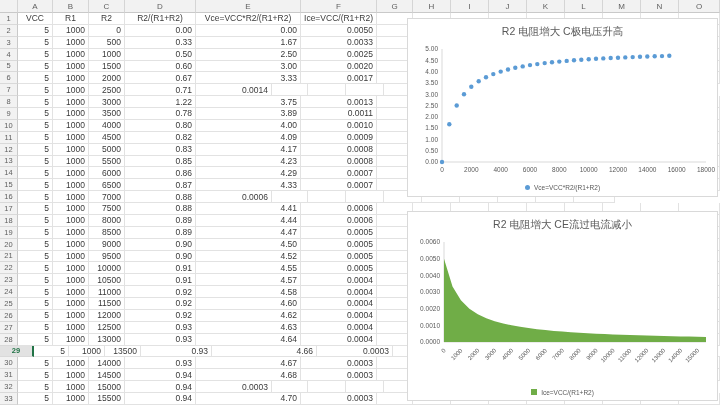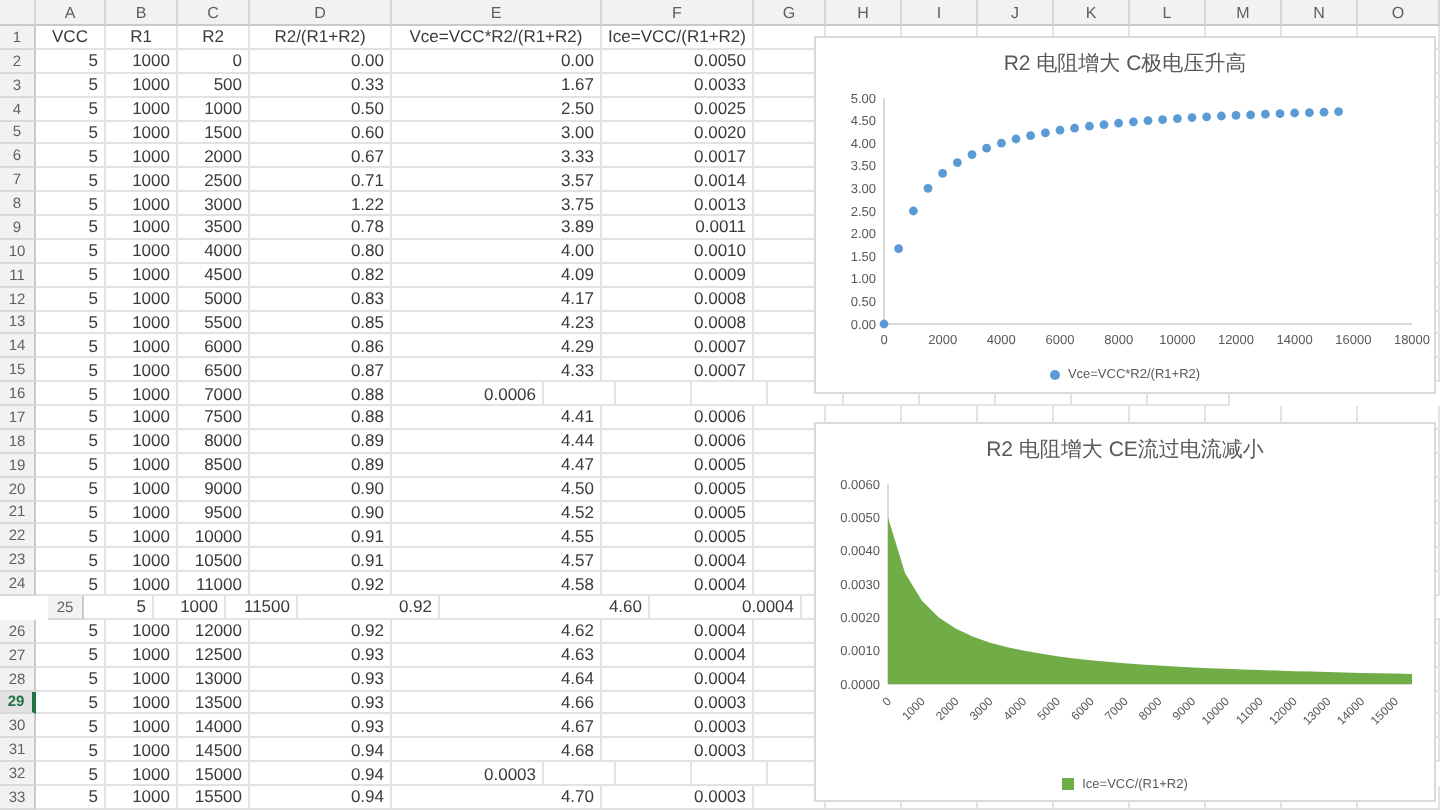--- a/index.html
+++ b/index.html
@@ -179,21 +179,20 @@
         <div class="cell" style="width: 38px;"></div>
         <div class="cell" style="width: 38px;"></div>
         <div class="cell" style="width: 41px;"></div>
       </div>
       <div class="row" style="height: 11.8788px;">
         <div class="rowhdr" style="width: 18px;">7</div>
         <div class="cell" style="width: 35px;">5</div>
         <div class="cell" style="width: 36px;">1000</div>
         <div class="cell" style="width: 36px;">2500</div>
         <div class="cell" style="width: 71px;">0.71</div>
-        <div class="cell" style="width: 105px;">3.57</div>
         <div class="cell" style="width: 76px;">0.0014</div>
         <div class="cell" style="width: 36px;"></div>
         <div class="cell" style="width: 38px;"></div>
         <div class="cell" style="width: 38px;"></div>
         <div class="cell" style="width: 38px;"></div>
         <div class="cell" style="width: 38px;"></div>
         <div class="cell" style="width: 38px;"></div>
         <div class="cell" style="width: 38px;"></div>
         <div class="cell" style="width: 38px;"></div>
         <div class="cell" style="width: 41px;"></div>
@@ -497,21 +496,21 @@
         <div class="cell" style="width: 38px;"></div>
         <div class="cell" style="width: 38px;"></div>
         <div class="cell" style="width: 38px;"></div>
         <div class="cell" style="width: 38px;"></div>
         <div class="cell" style="width: 38px;"></div>
         <div class="cell" style="width: 38px;"></div>
         <div class="cell" style="width: 38px;"></div>
         <div class="cell" style="width: 41px;"></div>
       </div>
       <div class="row" style="height: 11.8788px;">
-        <div class="rowhdr" style="width: 18px; margin-left: 24px;">25</div>
+        <div class="rowhdr" style="width: 18px;">25</div>
         <div class="cell" style="width: 35px;">5</div>
         <div class="cell" style="width: 36px;">1000</div>
         <div class="cell" style="width: 36px;">11500</div>
         <div class="cell" style="width: 71px;">0.92</div>
         <div class="cell" style="width: 105px;">4.60</div>
         <div class="cell" style="width: 76px;">0.0004</div>
         <div class="cell" style="width: 36px;"></div>
         <div class="cell" style="width: 38px;"></div>
         <div class="cell" style="width: 38px;"></div>
         <div class="cell" style="width: 38px;"></div>
@@ -569,21 +568,21 @@
         <div class="cell" style="width: 38px;"></div>
         <div class="cell" style="width: 38px;"></div>
         <div class="cell" style="width: 38px;"></div>
         <div class="cell" style="width: 38px;"></div>
         <div class="cell" style="width: 38px;"></div>
         <div class="cell" style="width: 38px;"></div>
         <div class="cell" style="width: 38px;"></div>
         <div class="cell" style="width: 41px;"></div>
       </div>
       <div class="row" style="height: 11.8788px;">
-        <div class="rowhdr sel" style="width: 18px;">29</div>
+        <div class="rowhdr sel" style="width: 34px;">29</div>
         <div class="cell" style="width: 35px;">5</div>
         <div class="cell" style="width: 36px;">1000</div>
         <div class="cell" style="width: 36px;">13500</div>
         <div class="cell" style="width: 71px;">0.93</div>
         <div class="cell" style="width: 105px;">4.66</div>
         <div class="cell" style="width: 76px;">0.0003</div>
         <div class="cell" style="width: 36px;"></div>
         <div class="cell" style="width: 38px;"></div>
         <div class="cell" style="width: 38px;"></div>
         <div class="cell" style="width: 38px;"></div>

